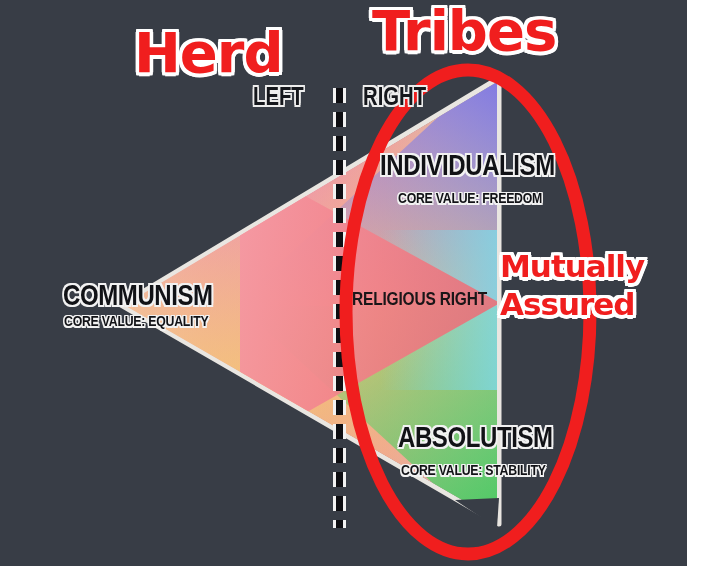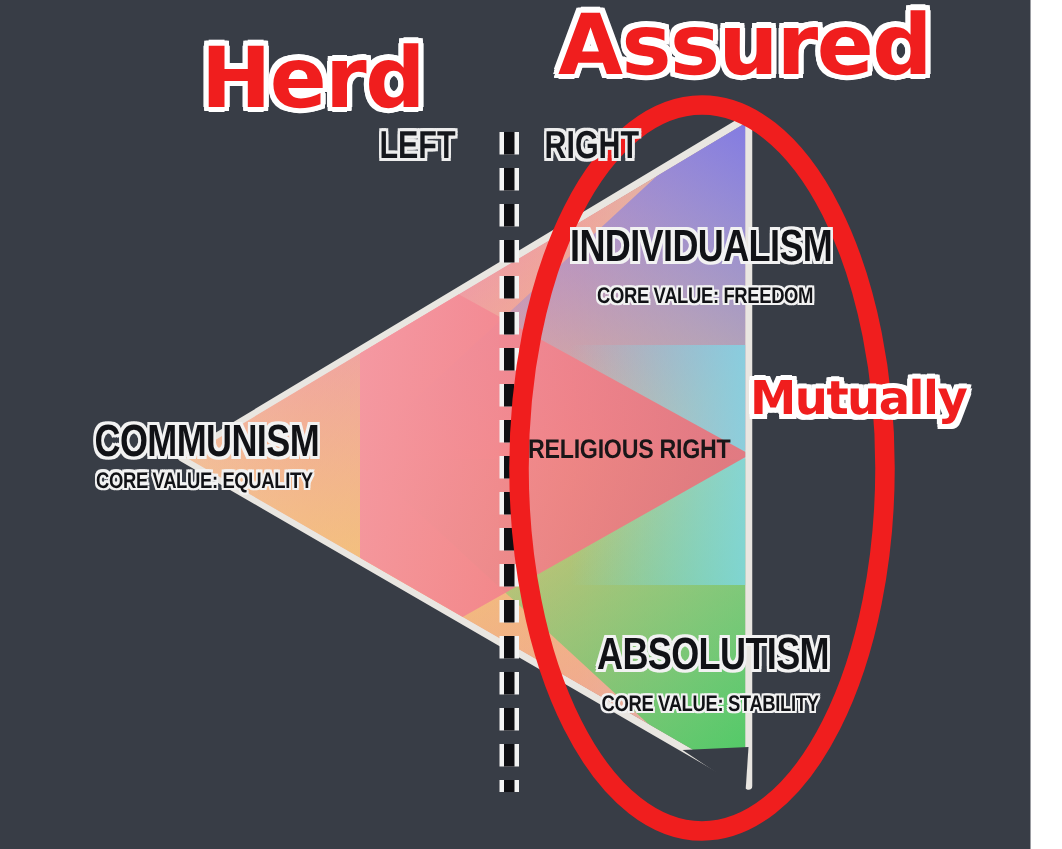--- a/index.html
+++ b/index.html
@@ -210,19 +210,20 @@
 
   <div class="lbl pole-title" style="left:380px; top:150px;">INDIVIDUALISM</div>
   <div class="lbl pole-sub" style="left:398px; top:190px;">CORE VALUE: FREEDOM</div>
 
   <div class="lbl pole-title" style="left:398px; top:422px;">ABSOLUTISM</div>
   <div class="lbl pole-sub" style="left:401px; top:462px;">CORE VALUE: STABILITY</div>
 
   <div class="lbl center-lbl" style="left:352px; top:290px;">RELIGIOUS RIGHT</div>
 
   <div class="meme" id="meme-herd">Herd</div>
-  <div class="meme" id="meme-tribes">Assured</div>
+  <div class="meme" id="meme-tribes">Tribes</div>
 
   <div class="meme" id="meme-mad">
     <span>Mutually</span>
+    <span>Assured</span>
   </div>
 
 </div>
 
 </body></html>

